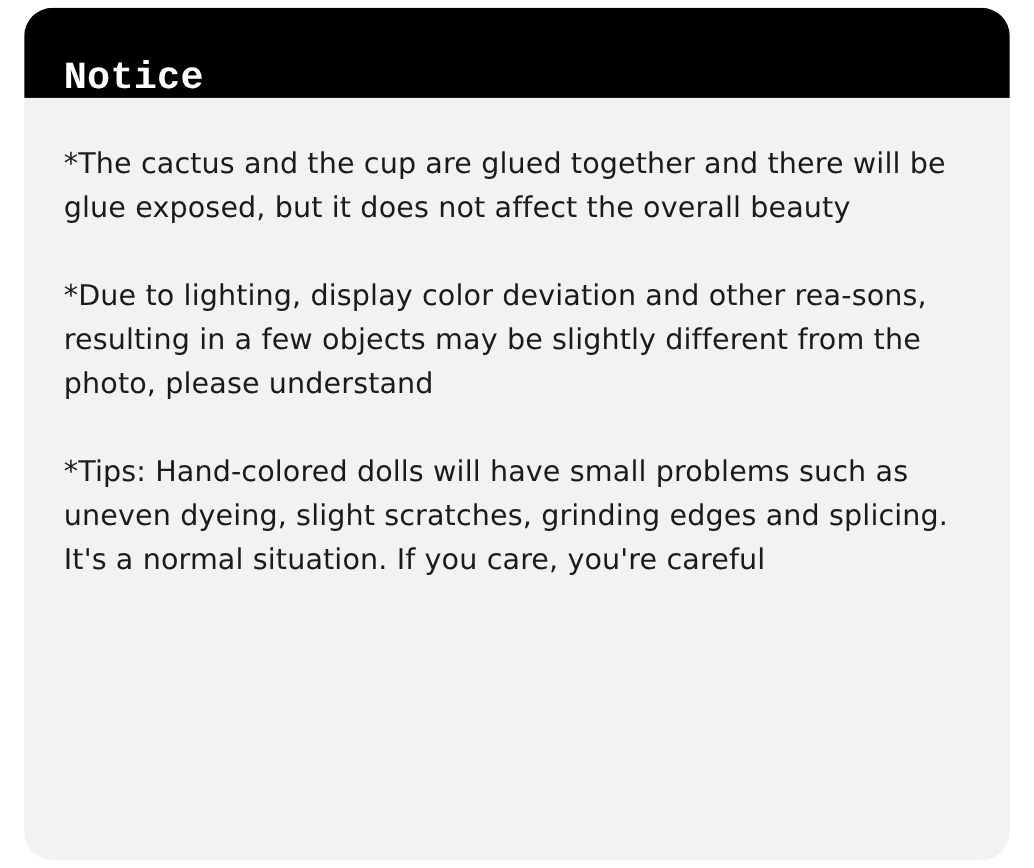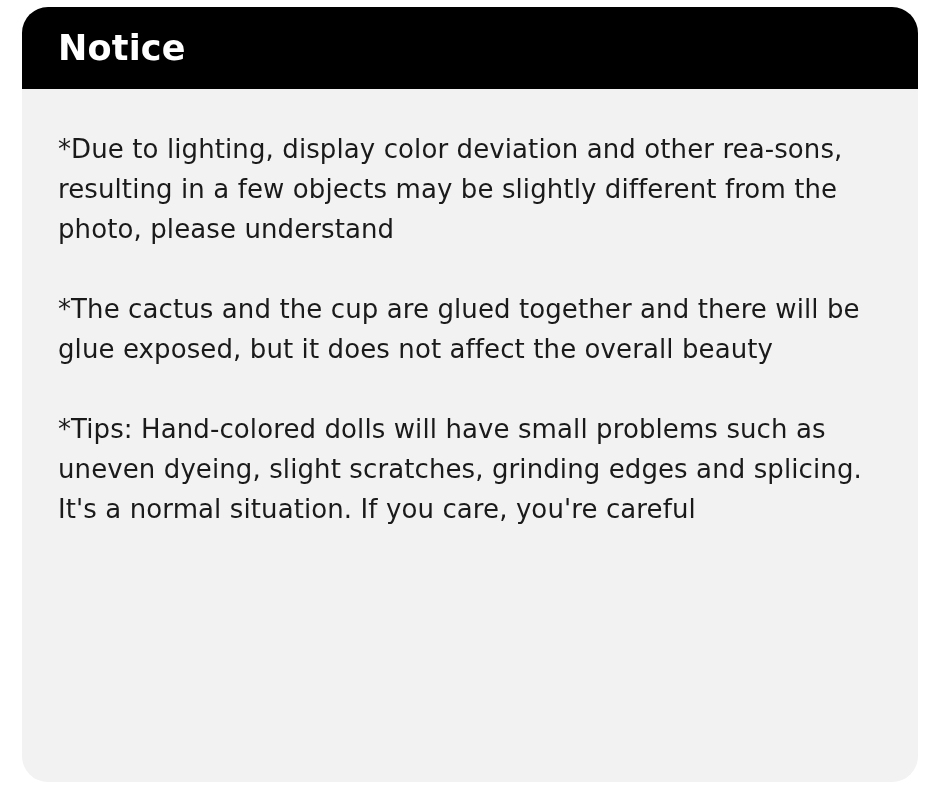--- a/index.html
+++ b/index.html
@@ -21,23 +21,24 @@
     height: 775px;
     background: #f2f2f2;
     border-radius: 26px;
     overflow: hidden;
     box-sizing: border-box;
   }
   .notice-header {
     height: 82px;
     background: #000000;
     display: flex;
-    align-items: center;
+    align-items: flex-end;
     padding-left: 36px;
     box-sizing: border-box;
+    font-family: Liberation Mono, monospace;
   }
   .notice-title {
     color: #ffffff;
     font-size: 35px;
     font-weight: bold;
     letter-spacing: 0.2px;
     line-height: 1;
   }
   .notice-body {
     padding: 40px 36px 0 36px;
@@ -56,17 +57,17 @@
   }
 </style>
 </head>
 <body>
 
 <div class="notice-card">
   <div class="notice-header">
     <div class="notice-title">Notice</div>
   </div>
   <div class="notice-body">
+    <p class="notice-paragraph">*The cactus and the cup are glued together and there will be glue exposed, but it does not affect the overall beauty</p>
     <p class="notice-paragraph">*Due to lighting, display color deviation and other rea-sons, resulting in a few objects may be slightly different from the photo, please understand</p>
-    <p class="notice-paragraph">*The cactus and the cup are glued together and there will be glue exposed, but it does not affect the overall beauty</p>
     <p class="notice-paragraph">*Tips: Hand-colored dolls will have small problems such as uneven dyeing, slight scratches, grinding edges and splicing. It's a normal situation. If you care, you're careful</p>
   </div>
 </div>
 
 </body></html>

